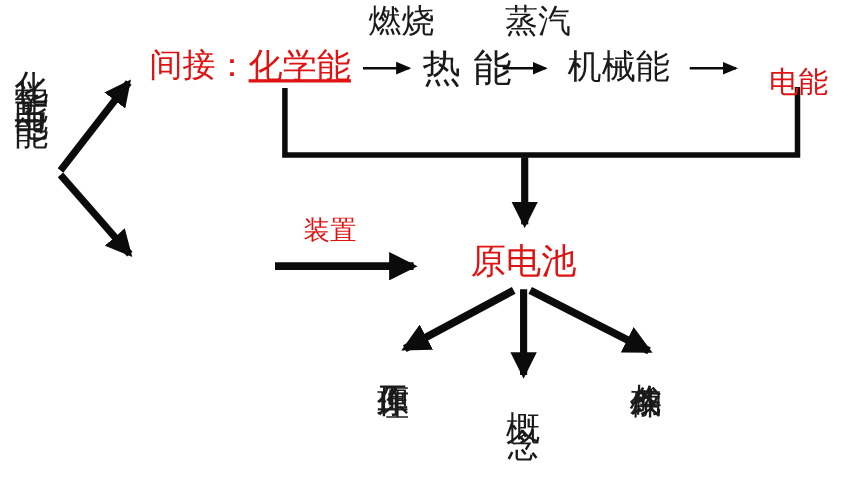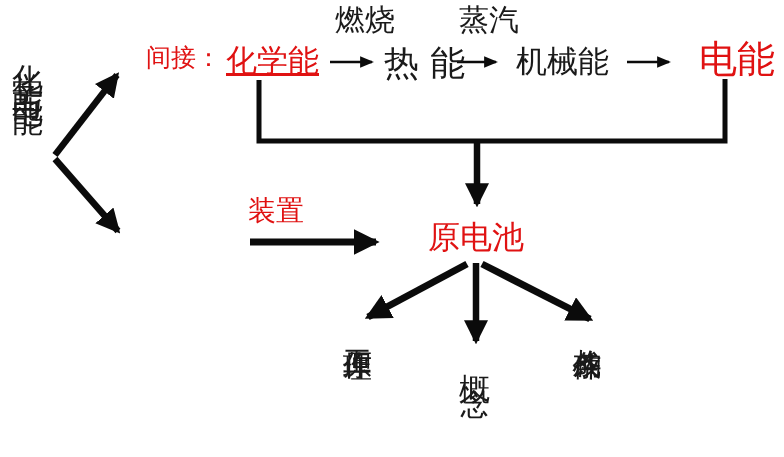--- a/index.html
+++ b/index.html
@@ -44,29 +44,29 @@
 
     <line x1="250" y1="242" x2="376" y2="242" stroke-width="7" marker-end="url(#mkBig)"></line>
 
     <line x1="467" y1="264" x2="368" y2="317" stroke-width="7" marker-end="url(#mkBig)"></line>
     <line x1="476" y1="263" x2="476" y2="341" stroke-width="6.5" marker-end="url(#mkBig)"></line>
     <line x1="482" y1="264" x2="590" y2="319" stroke-width="7" marker-end="url(#mkBig)"></line>
   </svg>
 
   <div class="t v" style="left:12px;top:40px;font-size:31px;letter-spacing:8px;">化学能与电能</div>
 
-  <div class="t red" style="left:146px;top:45px;font-size:25px;">间接：</div>
+  <div class="t red" style="left:136px;top:45px;font-size:30px;">间接：</div>
   <div class="t red" style="left:226px;top:45px;font-size:31px;text-decoration:underline;">化学能</div>
   <div class="t" style="left:322px;top:5px;font-size:30px;margin-left:13px;">燃烧</div>
   <div class="t" style="left:384px;top:46px;font-size:35px;">热 能</div>
   <div class="t" style="left:459px;top:5px;font-size:30px;">蒸汽</div>
   <div class="t" style="left:516px;top:46px;font-size:31px;">机械能</div>
-  <div class="t red" style="left:699px;top:40px;font-size:38px;">电能</div>
+  <div class="t red" style="left:699px;top:62px;font-size:27px;">电能</div>
 
-  <div class="t red" style="left:248px;top:197px;font-size:28px;">装置</div>
+  <div class="t red" style="left:276px;top:197px;font-size:24px;">装置</div>
 
   <div class="t red" style="left:428px;top:221px;font-size:32px;">原电池</div>
 
   <div class="t v" style="left:343px;top:327px;font-size:29px;letter-spacing:1px;">工作原理</div>
   <div class="t v" style="left:459px;top:349px;font-size:31px;letter-spacing:15px;">概念</div>
   <div class="t v" style="left:574px;top:326px;font-size:29px;letter-spacing:1px;transform:rotate(2deg);">构成条件</div>
 
 </div>
 
 </body></html>

